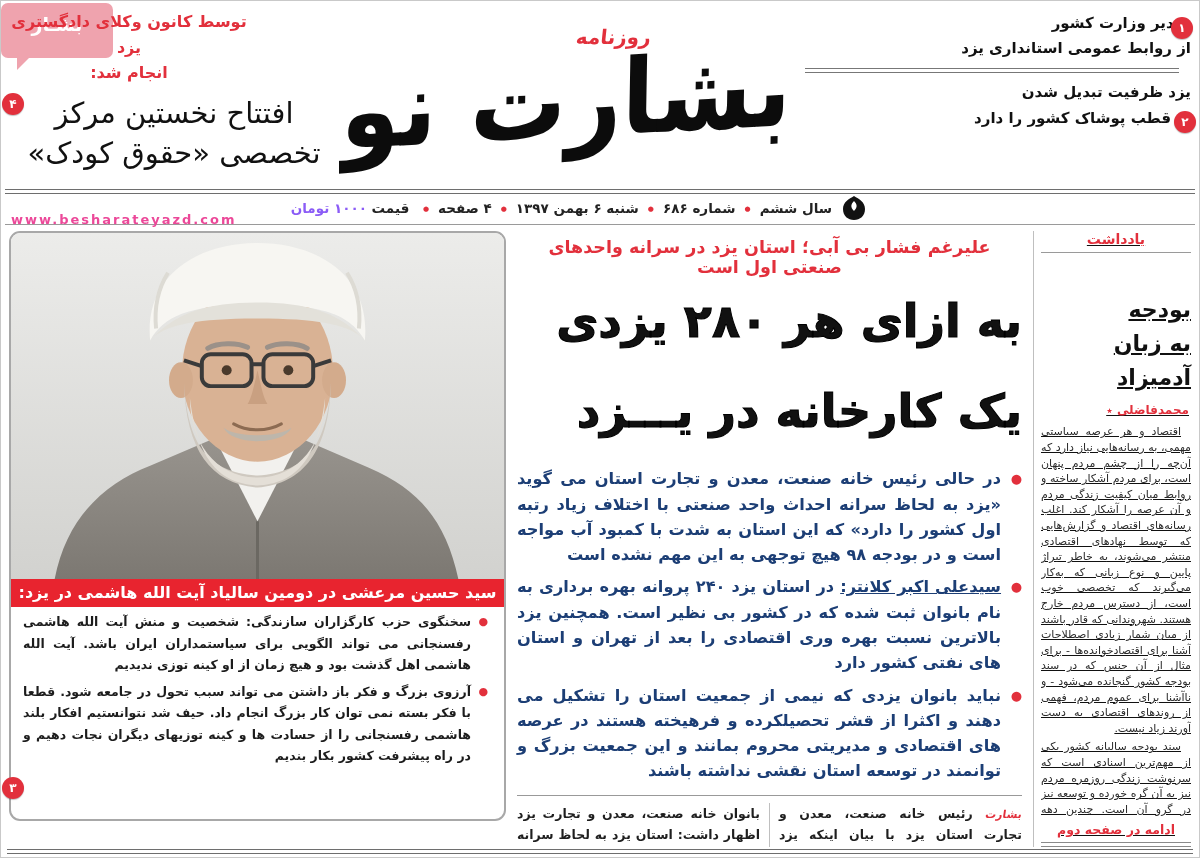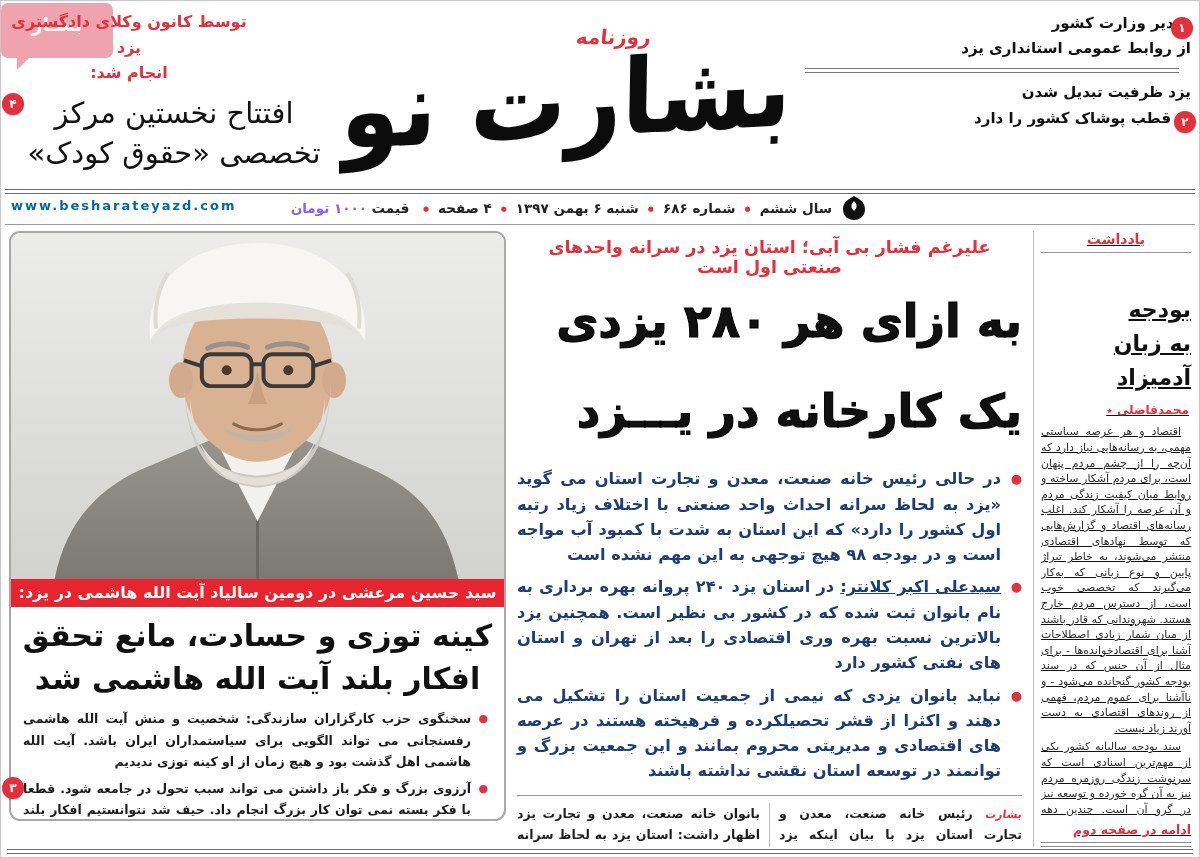--- a/index.html
+++ b/index.html
@@ -34,40 +34,40 @@
   .bubble::after {
     content:""; position:absolute; left:16px; bottom:-12px; border:8px solid transparent;
     border-top-color:#efa3ae; border-left-color:#efa3ae;
   }
   .tl-kicker { position:relative; z-index:1; color:#e2303c; font-weight:bold; font-size:16px; line-height:1.6; padding-right:90px; }
   .tl-kicker .k2 { padding-right:0; }
   .tl-headline { margin-top:7px; font-size:29px; font-weight:normal; line-height:1.38; }
 
   
   .dateband { position:relative; height:30px; }
-  .site-url { position:absolute; left:10px; top:4px; direction:ltr; font-size:13px; letter-spacing:2px; color:#0369a1; font-weight:bold; }
+  .site-url { position:absolute; left:10px; top:18px; direction:ltr; font-size:13px; letter-spacing:2px; color:#ec4899; font-weight:bold; }
   .dl-group { position:absolute; right:332px; top:1px; display:flex; align-items:center; gap:9px; font-size:13.5px; font-weight:bold; color:#222; }
   .dl-item::before { content:"●"; color:#e2303c; font-size:7px; vertical-align:2px; margin-left:9px; }
   .dl-item.first::before { content:""; margin:0; }
   .dl-red { color:#8b5cf6; }
   .ornament { width:26px; height:26px; }
 
   
   .content { display:flex; height:622px; padding:6px 8px 0; gap:7px; }
   .vrule { width:1px; background:#bfbfbf; }
 
   
   .note-col { width:150px; display:flex; flex-direction:column;text-decoration:underline; }
   .note-label { color:#e2303c; font-weight:bold; font-size:14px; text-align:center; }
   .note-col .hr1 { margin:5px 0 7px; }
   .note-title { font-size:22px; font-weight:bold; text-align:right; line-height:1.55;margin-top:33px; }
   .note-author { color:#e2303c; font-size:12px; font-weight:bold; text-align:right; margin:8px 2px 7px; }
   .note-body { flex:1; overflow:hidden; font-size:11px; line-height:1.42; text-align:justify; color:#2a2a2a; }
   .note-body p { text-indent:10px; margin-bottom:3px; }
-  .note-more { color:#e2303c; font-weight:bold; font-size:12.5px; margin:4px 0 5px; }
+  .note-more { color:#e2303c; font-weight:bold; font-size:12.5px; margin:4px 16px 5px; }
   .note-col .hr2 { border-color:#8a8a8a; }
 
   
   .lead-col { flex:1; display:flex; flex-direction:column; padding:6px 4px 0; min-width:0; }
   .lead-kicker { color:#e2303c; font-weight:bold; font-size:17.5px; text-align:center; }
   .lead-headline { font-weight:bold; font-size:46px; line-height:1.95; -webkit-text-stroke:1.1px #000; white-space:nowrap; }
   .lead-bullets { margin-top:10px; }
   .lb { position:relative; padding-right:21px; color:#1c3e75; font-weight:bold; font-size:16.2px; line-height:1.56; text-align:justify; margin-bottom:7px; }
   .lb::before { content:"●"; position:absolute; right:0; top:3px; color:#e2303c; font-size:13px; }
   .u { text-decoration:underline; }
@@ -254,24 +254,20 @@
           <path d="M200,116 C210,110 230,110 240,115" stroke="#9b9189" stroke-width="5" fill="none" stroke-linecap="round"></path>
           <path d="M260,115 C270,110 290,110 300,116" stroke="#9b9189" stroke-width="5" fill="none" stroke-linecap="round"></path>
 
           <path d="M142,108 C136,44 188,10 250,10 C312,10 364,44 358,108 C344,84 320,72 250,72 C180,72 156,84 142,108 Z" fill="#f7f6f2"></path>
           <path d="M146,104 C170,80 200,70 250,70 C300,70 330,80 354,104 C338,92 310,86 250,86 C190,86 162,92 146,104 Z" fill="#e3e1da"></path>
           <path d="M160,40 C150,56 146,76 148,96" stroke="#dddbd4" stroke-width="4" fill="none"></path>
           <path d="M340,40 C350,56 354,76 352,96" stroke="#dddbd4" stroke-width="4" fill="none"></path>
         </svg>
       </div>
       <div class="ps-caption">سید حسین مرعشی در دومین سالیاد آیت الله هاشمی در یزد:</div>
-      <div class="ps-headline">
-        <div>کینه توزی و حسادت، مانع تحقق</div>
-        <div>افکار بلند آیت الله هاشمی شد</div>
-      </div>
       <div class="ps-bullets">
         <div class="psb">
           <span>سخنگوی حزب کارگزاران سازندگی: شخصیت و منش آیت الله هاشمی رفسنجانی می تواند الگویی برای سیاستمداران ایران باشد. آیت الله هاشمی اهل گذشت بود و هیچ زمان از او کینه توزی ندیدیم</span>
         </div>
         <div class="psb">
           <span>آرزوی بزرگ و فکر باز داشتن می تواند سبب تحول در جامعه شود. قطعا با فکر بسته نمی توان کار بزرگ انجام داد. حیف شد نتوانستیم افکار بلند هاشمی رفسنجانی را از حسادت ها و کینه توزیهای دیگران نجات دهیم و در راه پیشرفت کشور بکار بندیم</span>
         </div>
       </div>
     </section>
   </main>

